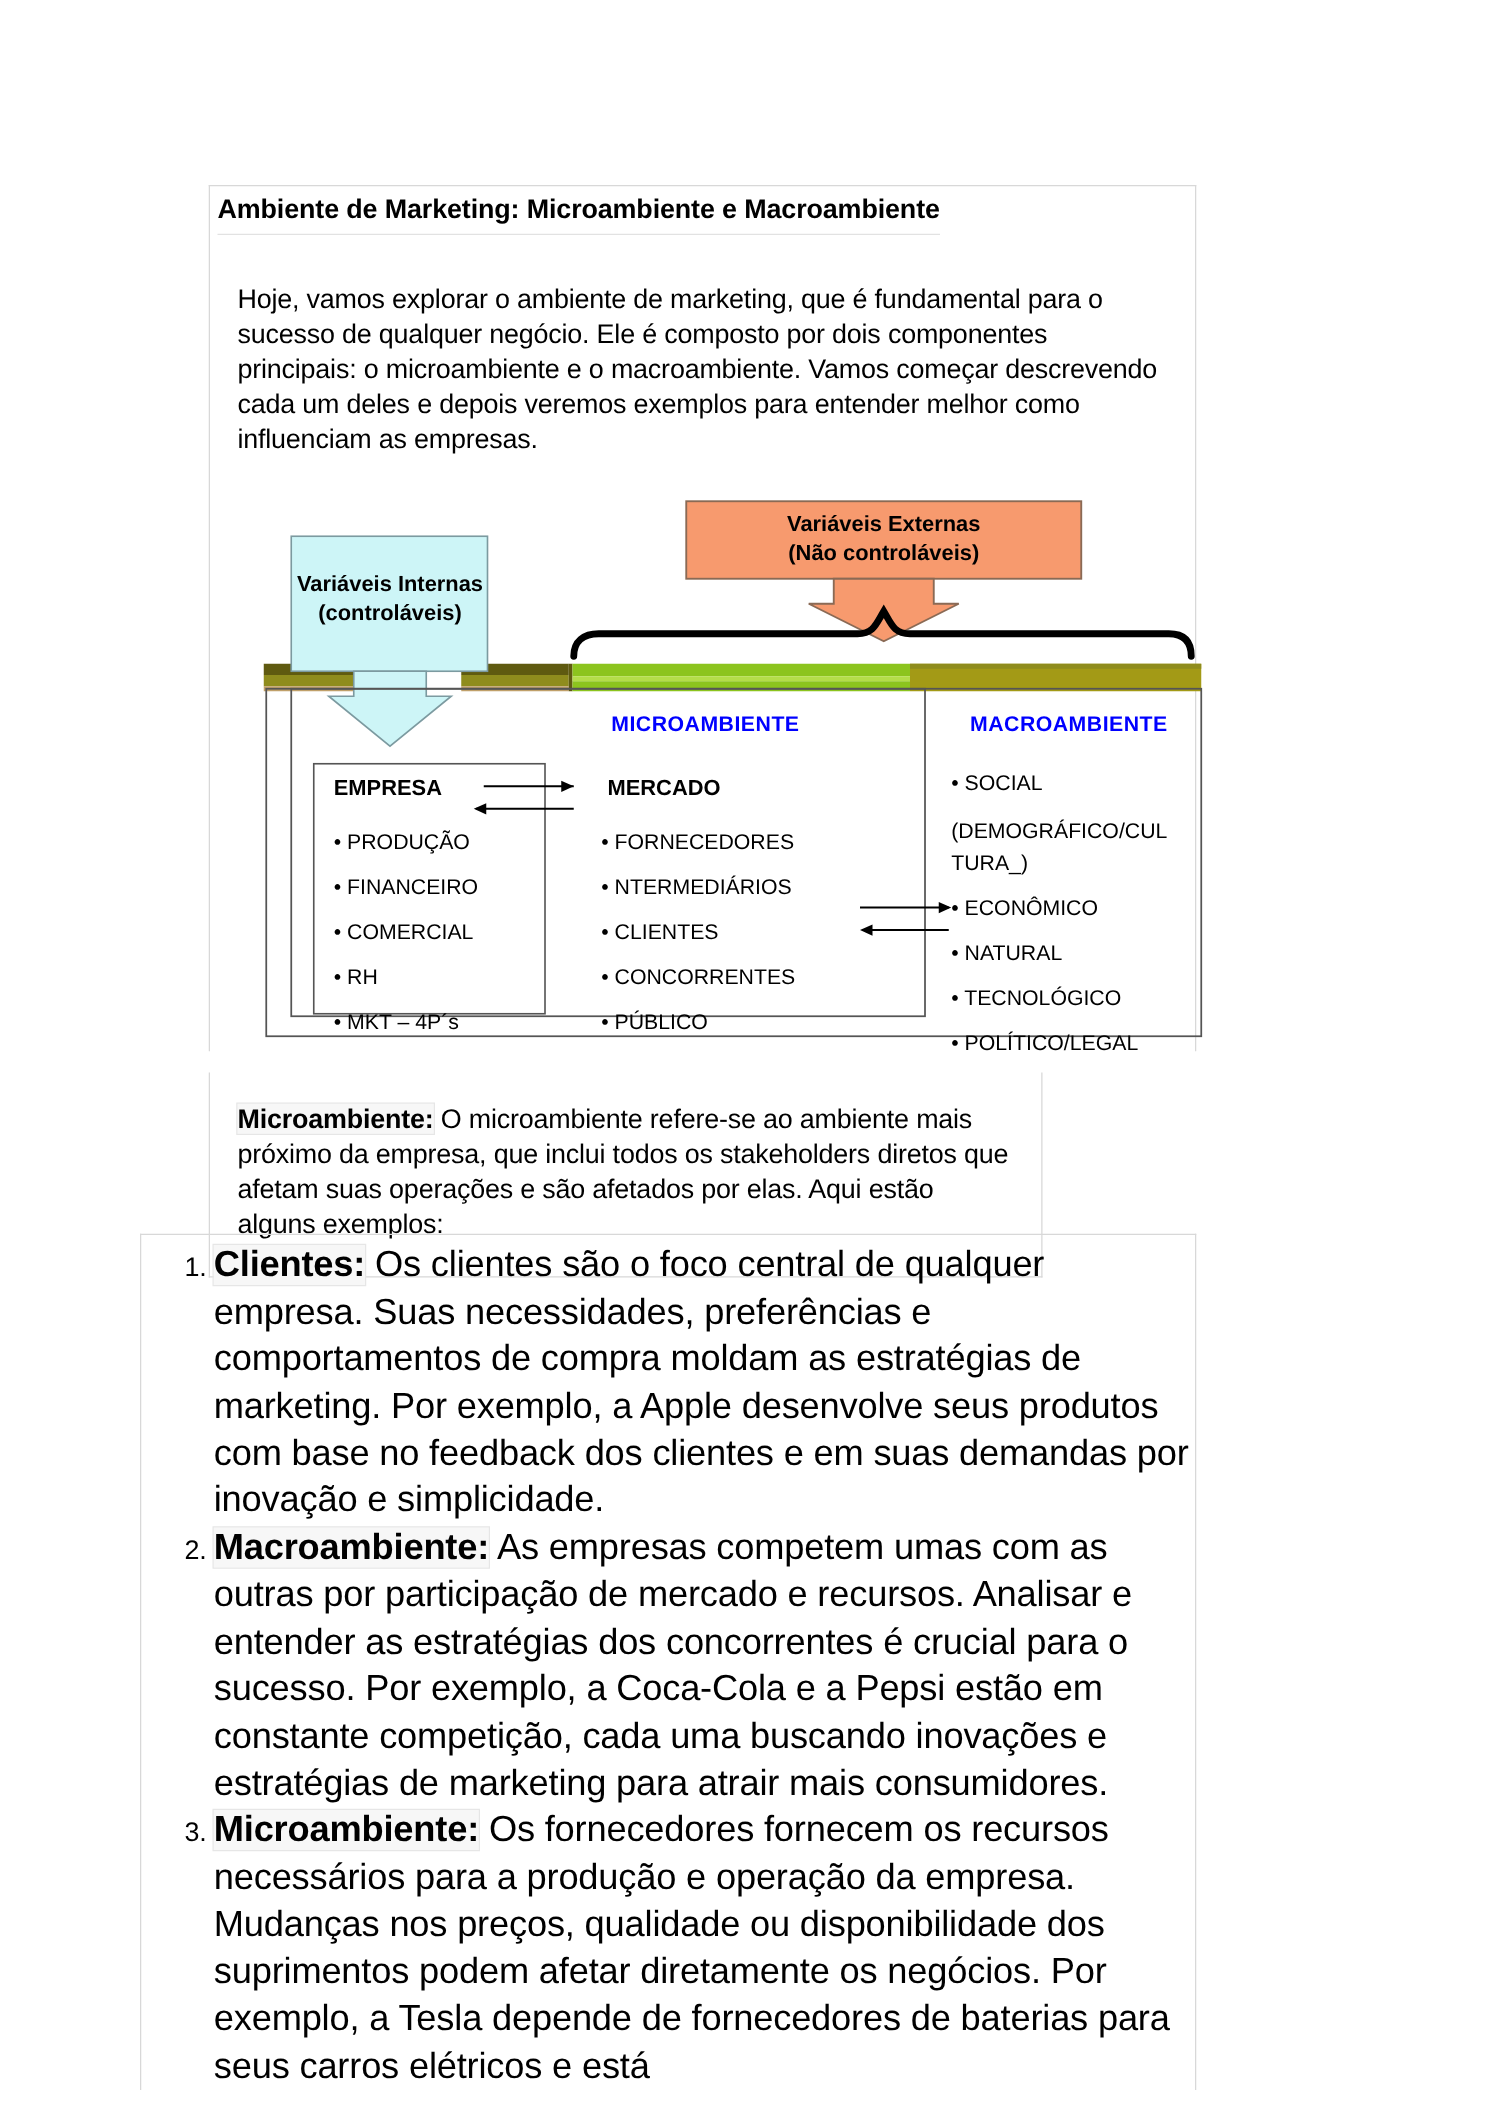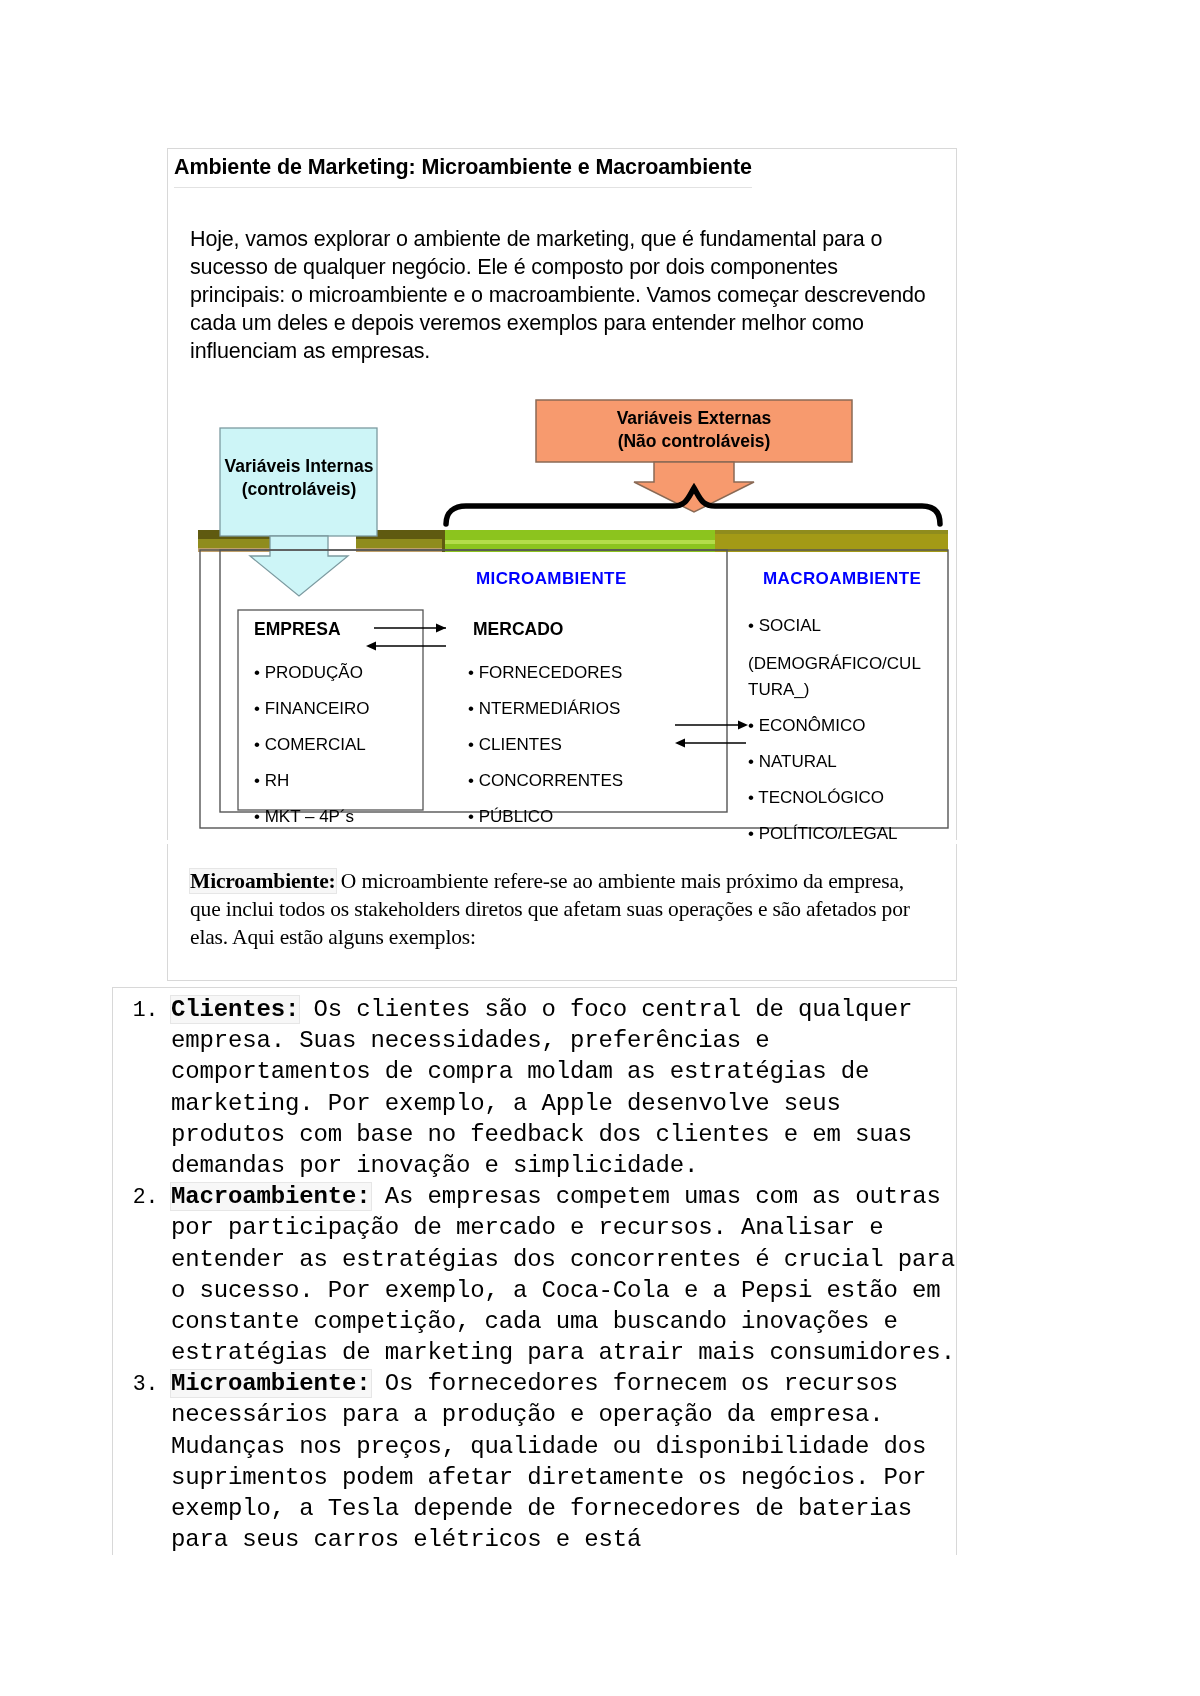--- a/index.html
+++ b/index.html
@@ -63,32 +63,31 @@
   .intro-para {
     padding-top: 22px;
     padding-bottom: 6px;
   }
 
   
   .diagram-wrap {
     position: relative;
     width: 790px;
     height: 452px;
-    margin: 4px;
+    margin: 17px;
   }
   .diagram-wrap svg { display: block; }
 
   
   .block-micro {
     border: 1px solid #d8d8d8;
     border-top: none;
     padding: 8px 4px 12px 6px;
     box-sizing: border-box;
-    width: 790px;
-    font-family: Liberation Serif, serif;
+    width: 667px;
   }
   .lead-term {
     font-weight: bold;
     background: #f7f7f7;
     outline: 1px solid #e6e6e6;
   }
 
   
   .block-list {
     position: absolute;
@@ -96,24 +95,23 @@
     top: 987px;
     width: 845px;
     border: 1px solid #d8d8d8;
     border-bottom: none;
     box-sizing: border-box;
     padding: 6px 0 0 0;
   }
   ol.items {
     margin: 0;
     padding-left: 58px;
-    font-size: 24px;
+    font-size: 29px;
     line-height: 1.30;
     letter-spacing: -0.15px;
-    font-family: Liberation Mono, monospace;
   }
   ol.items > li {
     margin: 0 0 0 0;
     padding: 0;
   }
   ol.items > li::marker {
     font-size: 21.5px;
   }
   .li-body { display: inline; }
 </style>

